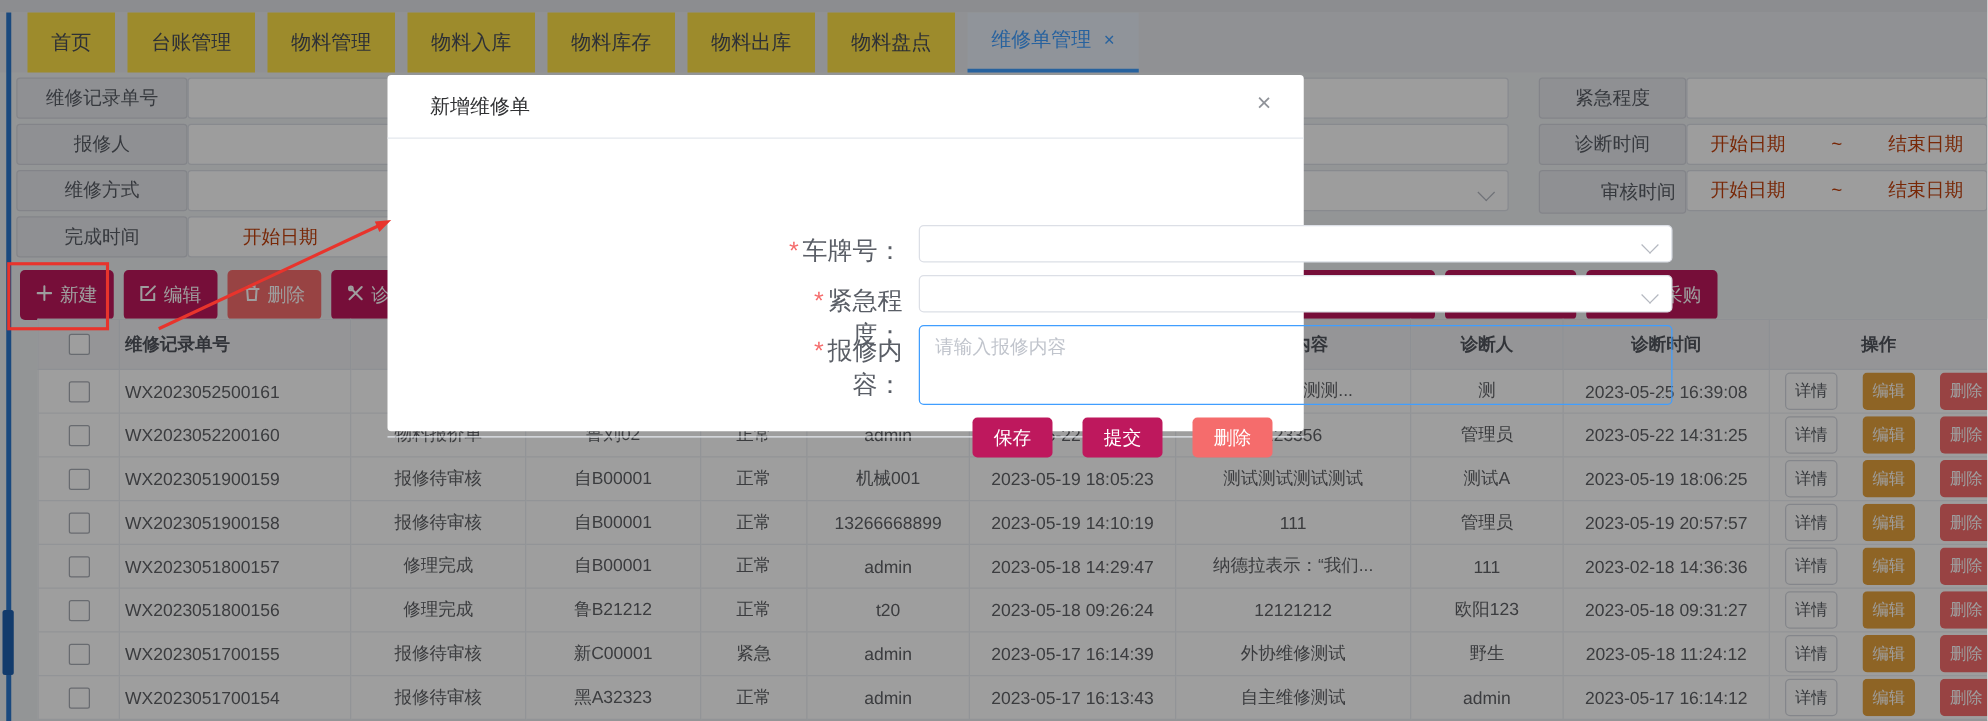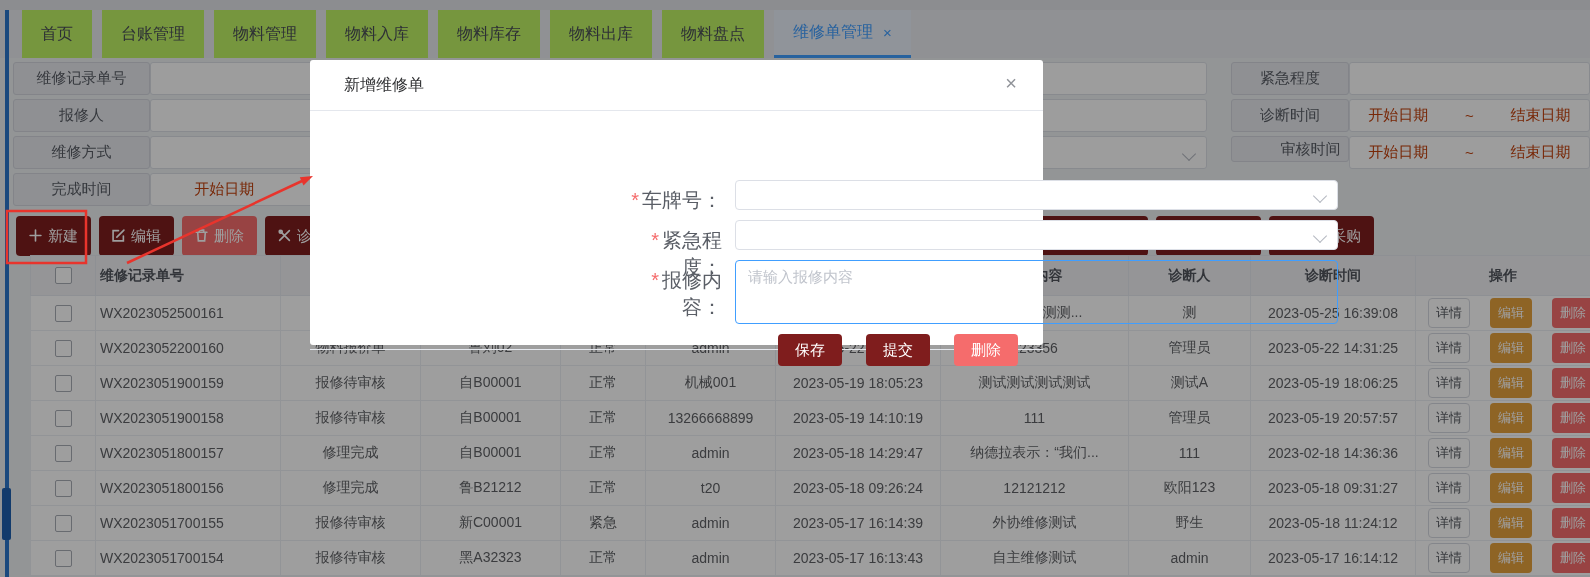--- a/index.html
+++ b/index.html
@@ -3,41 +3,41 @@
 <meta charset="utf-8">
 <style>
   html,body{margin:0;padding:0;}
   #app{position:relative;width:1590px;height:577px;overflow:hidden;
        font-family:"Liberation Sans","DejaVu Sans",sans-serif;background:#eef0f3;}
   
   .topstrip{position:absolute;left:0;top:0;width:100%;height:10px;background:#e2e4e9;}
   .tabbar{position:absolute;left:0;top:10px;width:100%;height:48px;background:#e9ebef;
           display:flex;align-items:stretch;padding-left:22px;box-sizing:border-box;gap:10px;}
   .tab{display:flex;align-items:center;padding:0 19px;font-size:16px;color:#4a4e57;
-       background:#bef264;cursor:pointer;white-space:nowrap;}
+       background:#fde047;cursor:pointer;white-space:nowrap;}
   .tab.active{background:#e9eff8;color:#409eff;border-bottom:3px solid #409eff;padding-bottom:0;}
   .tab .close{margin-left:10px;font-size:15px;color:#409eff;}
   
   .leftbar{position:absolute;left:5px;top:10px;width:4px;height:567px;background:#2b77cc;}
   .leftbar-thumb{position:absolute;left:2px;top:488px;width:9px;height:52px;background:#1d5fae;border-radius:2px;}
   
   .f-label{position:absolute;background:#e7e9ee;border:1px solid #d3d6dd;border-radius:3px;
            color:#585c64;font-size:15px;display:flex;align-items:center;justify-content:center;box-sizing:border-box;}
   .f-input{position:absolute;background:#fdfdfe;border:1px solid #dcdfe6;border-radius:3px;box-sizing:border-box;
            display:flex;align-items:center;font-size:14px;color:#606266;}
   .f-date{justify-content:space-around;color:#c2410c;font-size:15px;}
   .chev{width:9px;height:9px;border-right:1.5px solid #b4b8c0;border-bottom:1.5px solid #b4b8c0;
         transform:rotate(45deg);display:inline-block;}
   .mid-chev{position:absolute;right:12px;top:12px;}
   
   .toolbar{position:absolute;top:216px;display:flex;gap:8px;}
   .btn{display:inline-flex;align-items:center;justify-content:center;gap:6px;height:40px;padding:0 13px;
        border:none;border-radius:4px;font-size:15px;color:#fff;cursor:pointer;white-space:nowrap;
        font-family:inherit;}
-  .btn.primary{background:#7f1d1d;text-align:right;}
+  .btn.primary{background:#be185d;text-align:right;}
   .btn.danger{background:#f56c6c;}
   .btn svg{flex:0 0 auto;}
   
   table.grid{position:absolute;left:30px;top:255px;width:1560px;border-collapse:collapse;table-layout:fixed;
              background:#fff;font-size:14px;color:#606266;}
   .grid th{height:37px;background:#f0f1f4;font-weight:bold;color:#51555d;border:1px solid #e6e9ef;
            overflow:hidden;white-space:nowrap;}
   .grid td{height:34px;border:1px solid #eceff4;text-align:center;overflow:hidden;white-space:nowrap;padding:0 2px;}
   .grid .c-id{text-align:left;padding-left:4px;}
   .grid th.c-id{text-align:left;padding-left:4px;}
@@ -129,21 +129,21 @@
     </div>
 
     <div class="f-label" style="left:1231px;top:62px;width:118px;height:33px;">紧急程度</div>
     <div class="f-input" style="left:1349px;top:62px;width:241px;height:33px;"></div>
     <div class="f-label" style="left:1231px;top:99px;width:118px;height:33px;">诊断时间</div>
     <div class="f-input f-date" style="left:1349px;top:99px;width:241px;height:33px;">
       <span>开始日期</span>
       <span>~</span>
       <span>结束日期</span>
     </div>
-    <div class="f-label" style="left:1231px;top:136px;width:118px;height:26px;padding-left:41px;">审核时间</div>
+    <div class="f-label" style="left:1231px;top:136px;width:118px;height:35px;padding-left:41px;">审核时间</div>
     <div class="f-input f-date" style="left:1349px;top:136px;width:241px;height:33px;">
       <span>开始日期</span>
       <span>~</span>
       <span>结束日期</span>
     </div>
   </div>
 
   <div class="toolbar" style="left:16px;" id="toolbar-left">
       <button class="btn primary">
         <span><svg width="13" height="13" viewBox="0 0 12 12">

